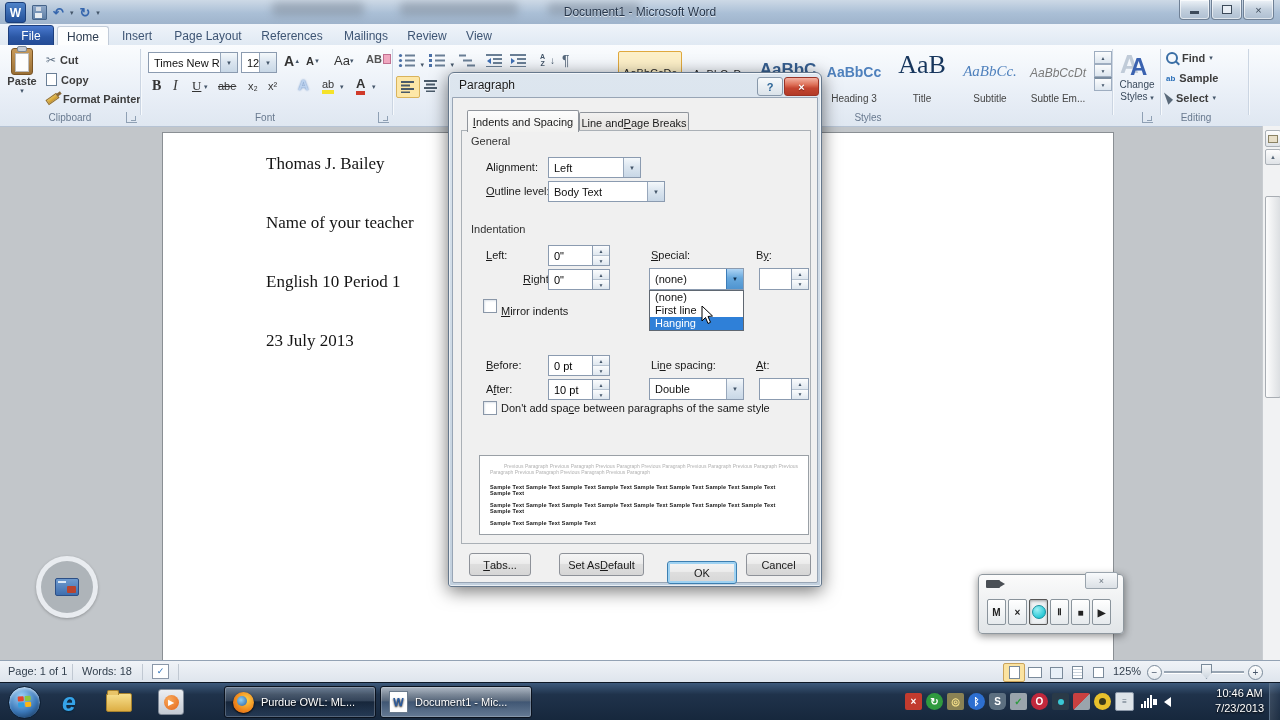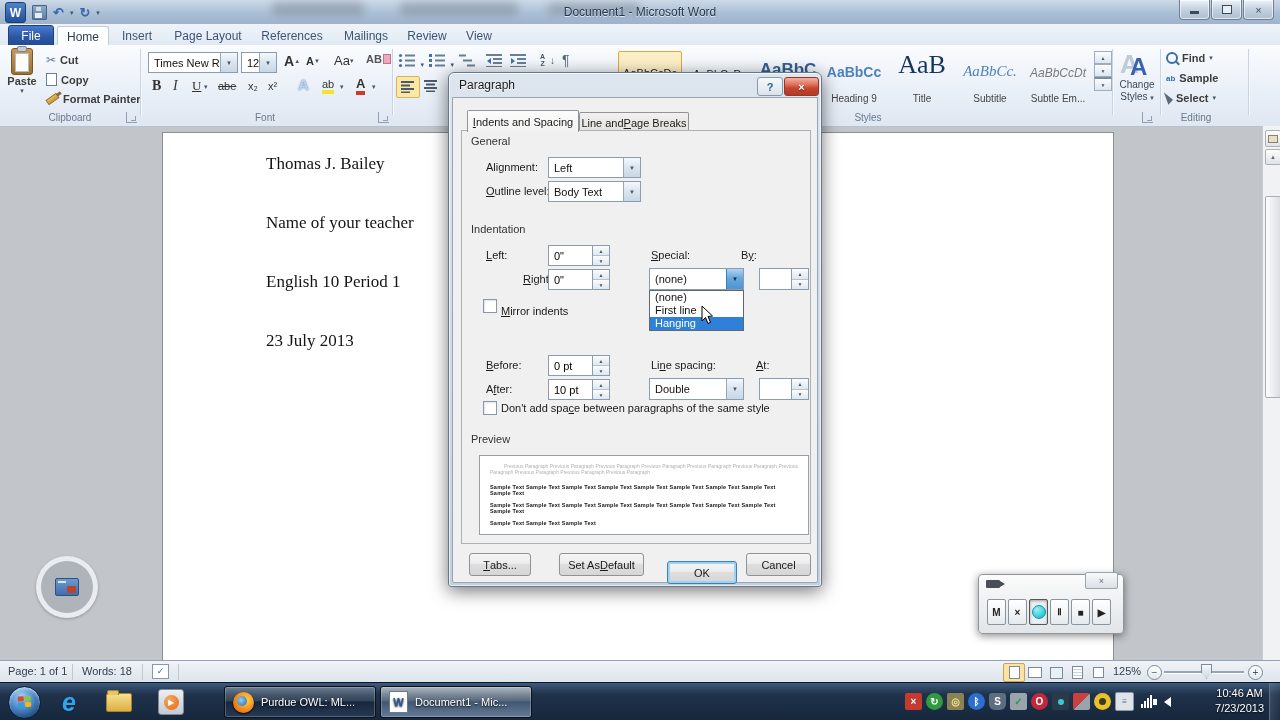--- a/index.html
+++ b/index.html
@@ -328,21 +328,21 @@
       </div>
     <div class="stybox" style="left:890px;">
         <span style="font-size:26px;color:#17365d;font-family:'Liberation Serif',serif;">AaB</span>
       </div>
     <div class="stybox" style="left:958px;">
         <span style="font-size:15px;font-style:italic;color:#4f81bd;font-family:'Liberation Serif',serif;">AaBbCc.</span>
       </div>
     <div class="stybox" style="left:1026px;">
         <span style="font-size:12px;font-style:italic;color:#7a7a7a;">AaBbCcDt</span>
       </div>
-    <div class="stylabel" style="left:821px;">Heading 9</div>
+    <div class="stylabel" style="left:821px;">Heading 3</div>
     <div class="stylabel" style="left:889px;">Title</div>
     <div class="stylabel" style="left:957px;">Subtitle</div>
     <div class="stylabel" style="left:1025px;">Subtle Em...</div>
     <div class="sgbtn" style="left:1094px;top:6px;">▲</div>
     <div class="sgbtn" style="left:1094px;top:19px;">▼</div>
     <div class="sgbtn" style="left:1094px;top:32px;border-top:2px solid #7a8ca0;">▼</div>
     <div class="grplabel" style="left:818px;width:100px;">Styles</div>
     <div class="launcher" style="left:1142px;"></div>
     <div class="rdiv" style="left:1112px;"></div>
 
@@ -403,39 +403,39 @@
     <div class="grp-hdr" style="left:22px;top:62px;width:330px;">
         <span>General</span>
         <span class="ln"></span>
       </div>
     <div class="dlbl" style="left:37px;top:88px;">Alignment:</div>
     <div class="combo" style="left:99px;top:84px;width:93px;">
       <span class="txt">Left</span>
       <span class="btn">▼</span>
     </div>
     <div class="dlbl" style="left:37px;top:112px;"><u>O</u>utline level:</div>
-    <div class="combo" style="left:99px;top:108px;width:93px;">
+    <div class="combo" style="left:99px;top:108px;width:117px;">
       <span class="txt">Body Text</span>
       <span class="btn">▼</span>
     </div>
 
     <div class="grp-hdr" style="left:22px;top:150px;width:330px;">
         <span>Indentation</span>
         <span class="ln"></span>
       </div>
     <div class="dlbl" style="left:37px;top:176px;"><u>L</u>eft:</div>
     <div class="spin" style="left:99px;top:172px;">
       <span class="box">0"</span>
       <span class="btns">
           <span class="sb">▲</span>
           <span class="sb">▼</span>
         </span>
     </div>
     <div class="dlbl" style="left:202px;top:176px;"><u>S</u>pecial:</div>
-    <div class="dlbl" style="left:292px;top:176px;">B<u>y</u>:</div>
+    <div class="dlbl" style="left:307px;top:176px;">B<u>y</u>:</div>
     <div class="dlbl" style="left:37px;top:200px;padding-left:37px;"><u>R</u>ight:</div>
     <div class="spin" style="left:99px;top:196px;">
       <span class="box">0"</span>
       <span class="btns">
           <span class="sb">▲</span>
           <span class="sb">▼</span>
         </span>
     </div>
     <div class="combo open" style="left:200px;top:195px;width:95px;height:22px;">
       <span class="txt">(none)</span>
@@ -481,24 +481,20 @@
     <div class="spin" style="left:310px;top:305px;height:22px;">
       <span class="box" style="width:26px;"></span>
       <span class="btns">
           <span class="sb">▲</span>
           <span class="sb">▼</span>
         </span>
     </div>
     <div class="checkbox" style="left:34px;top:328px;"></div>
     <div class="dlbl" style="left:52px;top:329px;">Don't add spa<u>c</u>e between paragraphs of the same style</div>
 
-    <div class="grp-hdr" style="left:22px;top:360px;width:330px;">
-        <span>Preview</span>
-        <span class="ln"></span>
-      </div>
     <div class="pvbox">
       <div class="pvprev">Previous Paragraph Previous Paragraph Previous Paragraph Previous Paragraph Previous Paragraph Previous Paragraph Previous Paragraph Previous Paragraph Previous Paragraph Previous Paragraph</div>
       <div class="pvsample" style="margin-top:9px;">Sample Text Sample Text Sample Text Sample Text Sample Text Sample Text Sample Text Sample Text Sample Text</div>
       <div class="pvsample">Sample Text Sample Text Sample Text Sample Text Sample Text Sample Text Sample Text Sample Text Sample Text</div>
       <div class="pvsample">Sample Text Sample Text Sample Text</div>
     </div>
 
     <div class="wbtn" style="left:20px;top:480px;width:62px;"><u>T</u>abs...</div>
     <div class="wbtn" style="left:110px;top:480px;width:85px;">Set As <u>D</u>efault</div>
     <div class="wbtn focus" style="left:218px;top:488px;width:70px;">OK</div>

